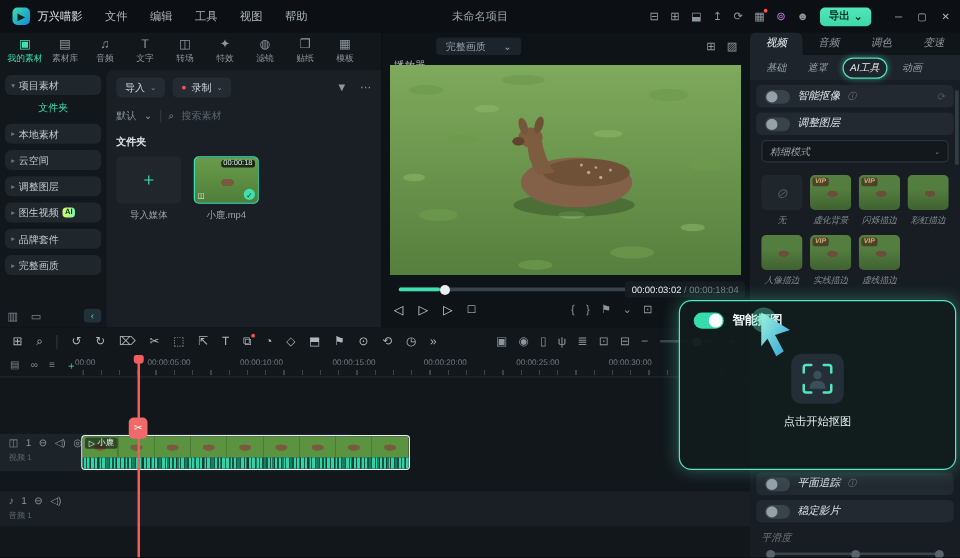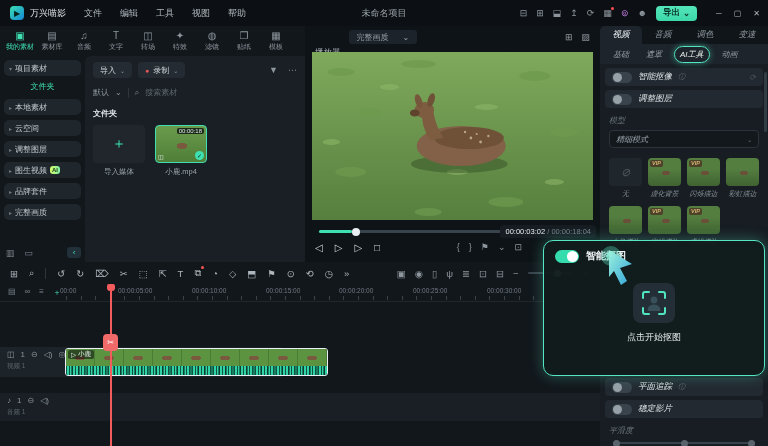--- a/index.html
+++ b/index.html
@@ -415,21 +415,20 @@
     <div class="row-toggle">
       <span class="tgl"></span>
       <span>智能抠像</span>
       <span class="info">ⓘ</span>
       <span class="reset">⟳</span>
     </div>
     <div class="row-toggle">
       <span class="tgl"></span>
       <span>调整图层</span>
     </div>
-    <div class="dim-label">模型</div>
     <div class="rp-select">
       <span>精细模式</span>
       <span class="dn">⌄</span>
     </div>
     <div class="preset-grid">
       <div class="preset">
         <div class="pbox none">
             <span>⊘</span>
           </div>
         <div class="plbl">无</div>

